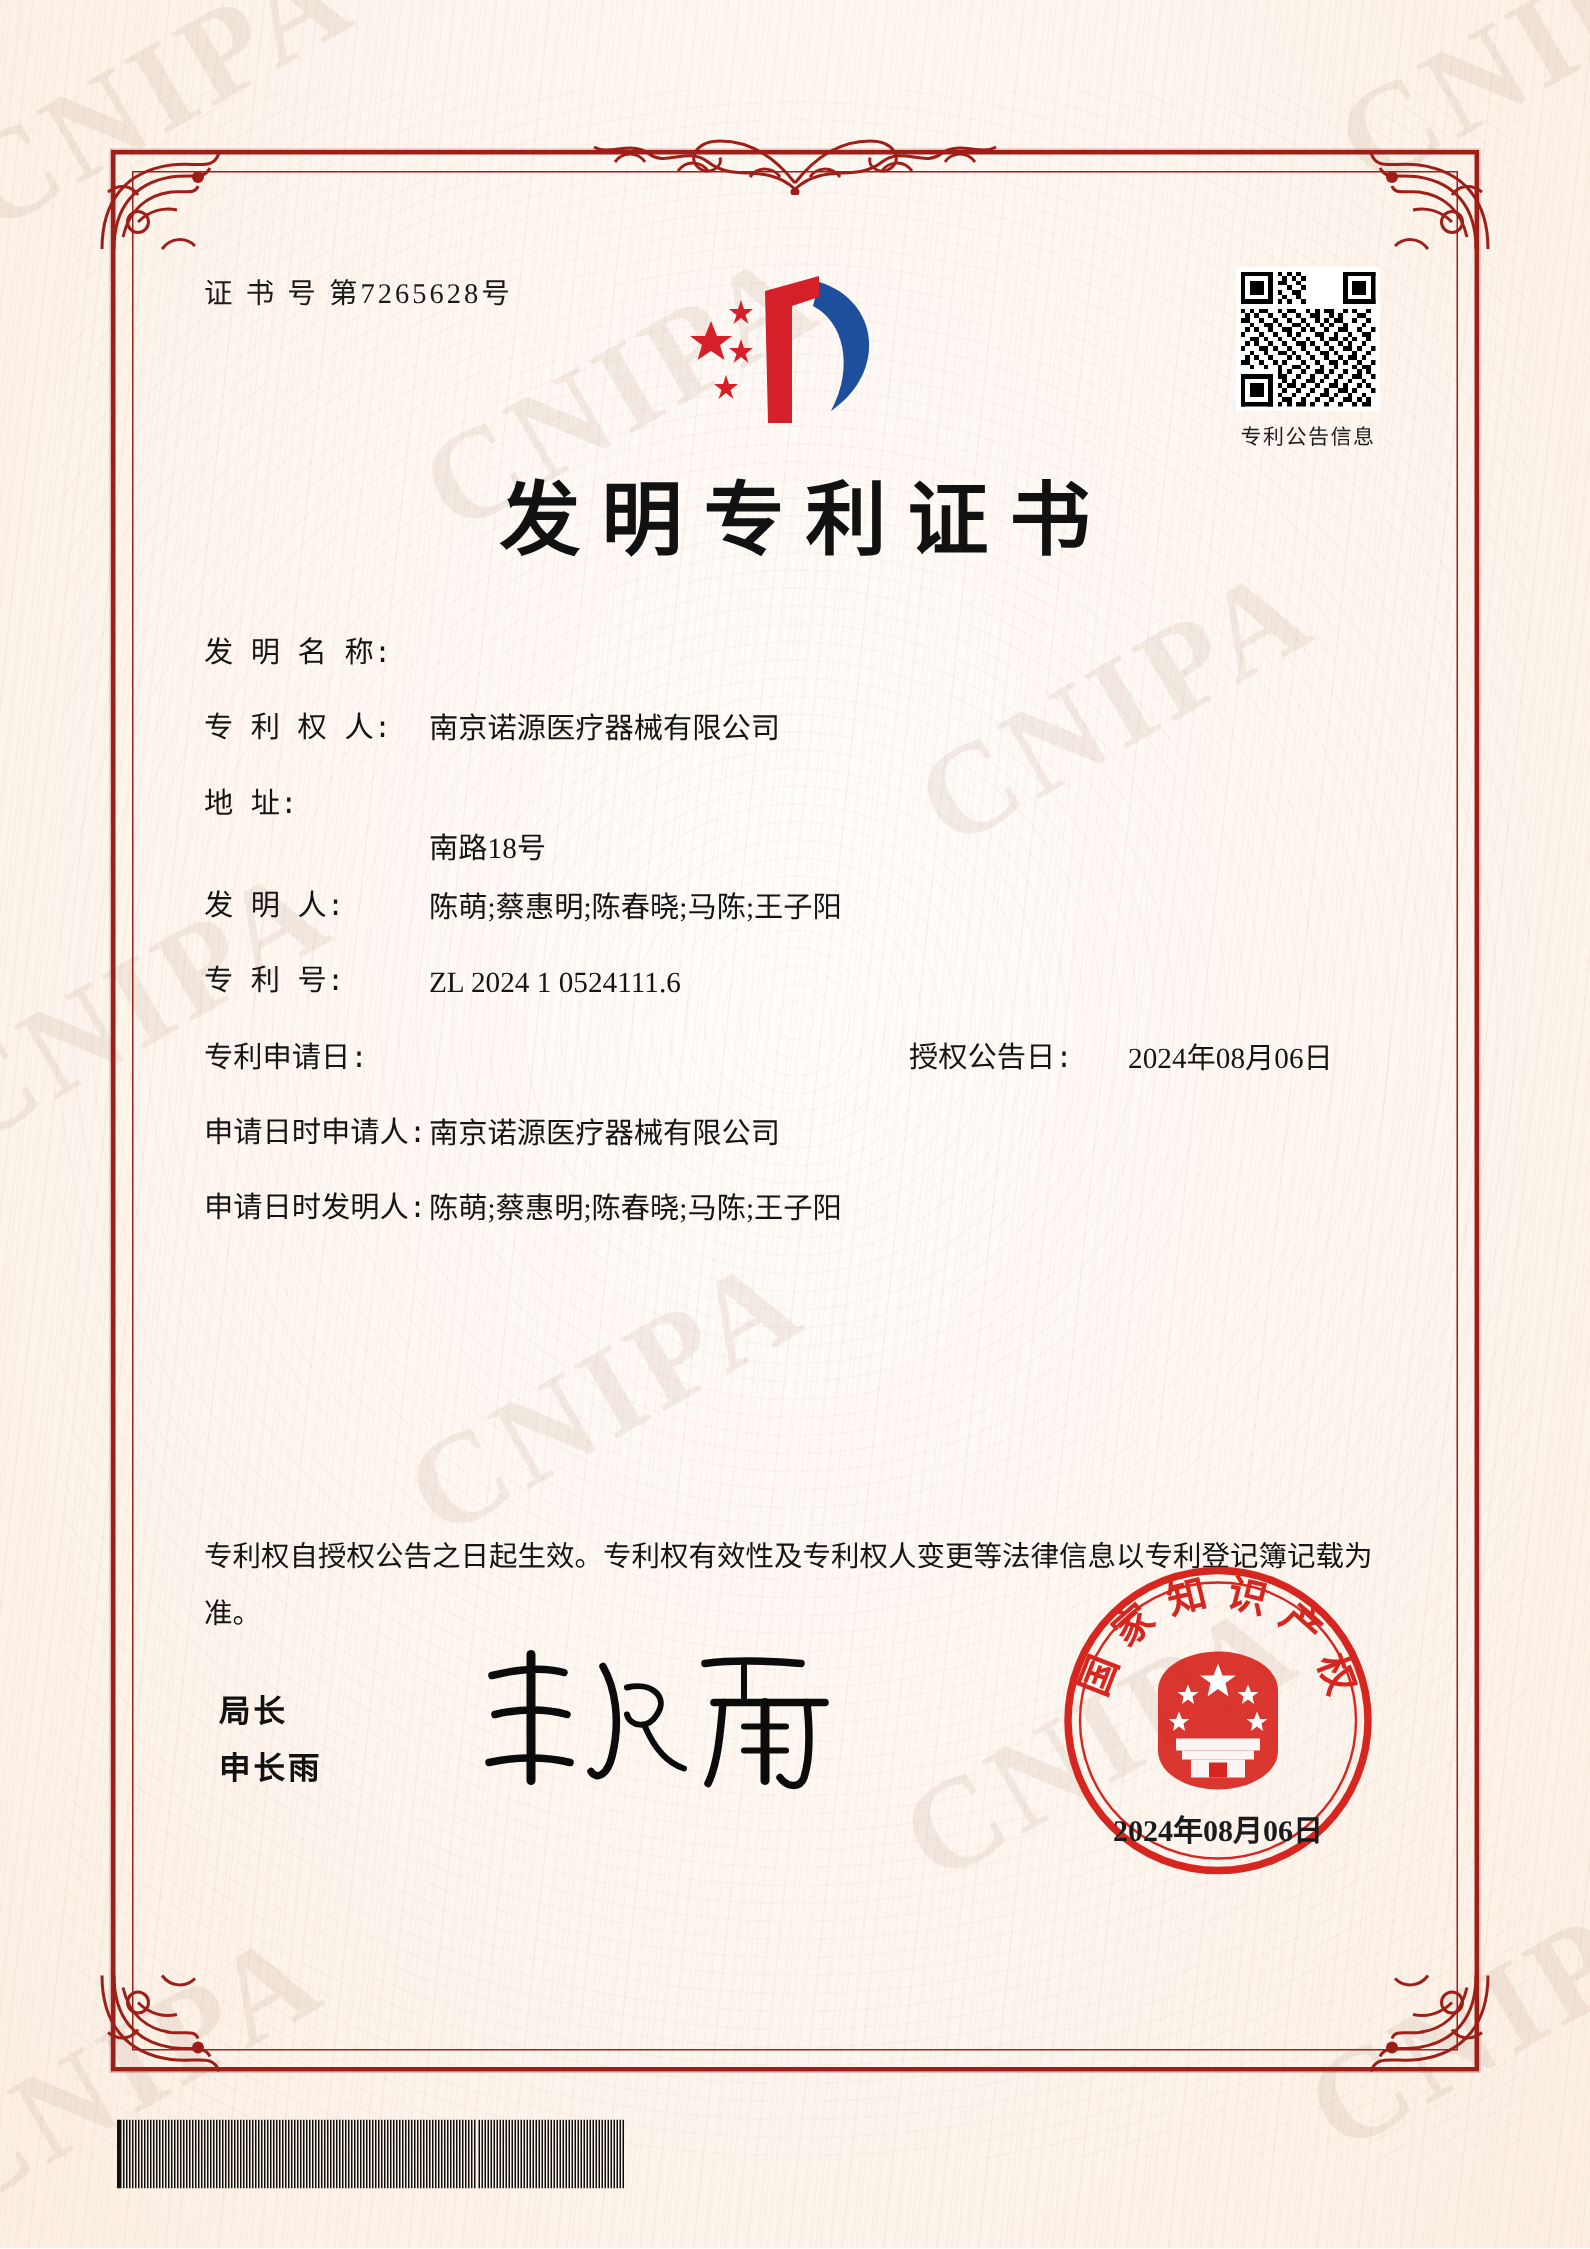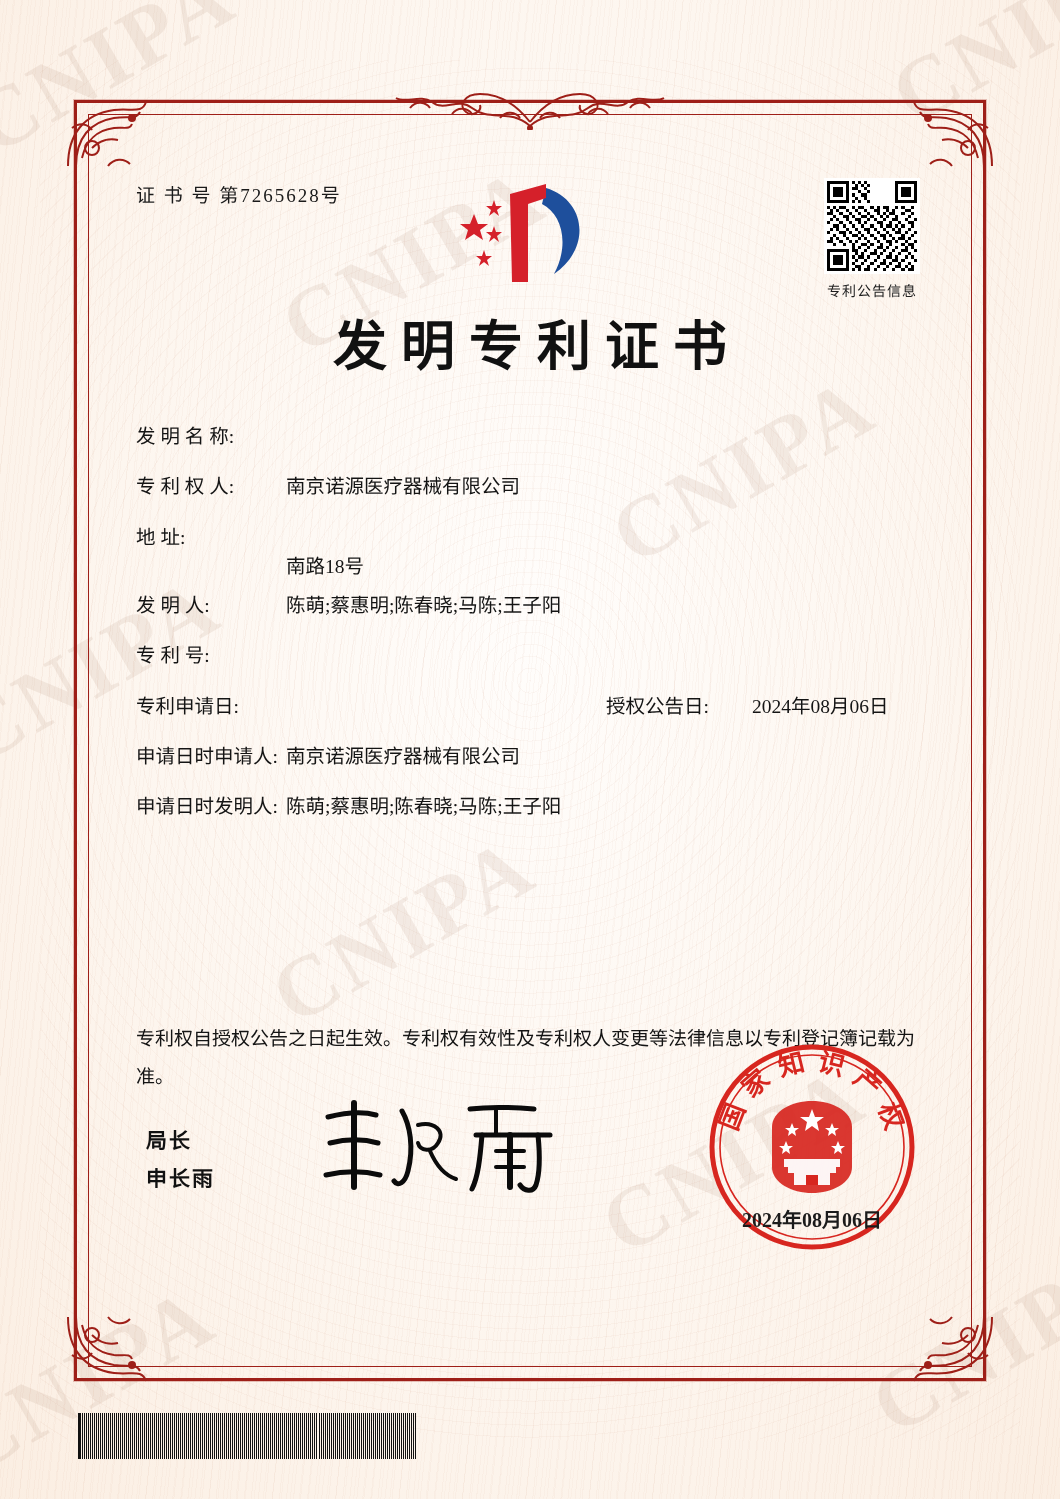--- a/index.html
+++ b/index.html
@@ -163,20 +163,21 @@
     font-size: 19.5px;
     color: #141414;
     line-height: 1.5;
   }
   .row.tight { margin-bottom: 10px; }
   .lab {
     flex: 0 0 auto;
     width: 150px;
     color: #141414;
     white-space: nowrap;
+    font-family: Liberation Mono, monospace;
   }
   .val {
     flex: 1 1 auto;
     color: #141414;
   }
   .val.wrap { max-width: 600px; }
 
   .two-col { display: flex; }
   .two-col .col { display: flex; align-items: flex-end; }
   .two-col .col.left { width: 470px; flex: 0 0 470px; }
@@ -602,20 +603,21 @@
       </div>
 
       <div class="row">
         <span class="lab">发 明 人:</span>
         <span class="val">陈萌;蔡惠明;陈春晓;马陈;王子阳</span>
       </div>
 
       <div class="row two-col">
         <span class="col left">
           <span class="lab">专 利 号:</span>
+          <span class="val">ZL 2024 1 0524111.6</span>
         </span>
       </div>
 
       <div class="row two-col">
         <span class="col left">
           <span class="lab">专利申请日:</span>
         </span>
         <span class="col right">
           <span class="lab">授权公告日:</span>
           <span class="val">2024年08月06日</span>

